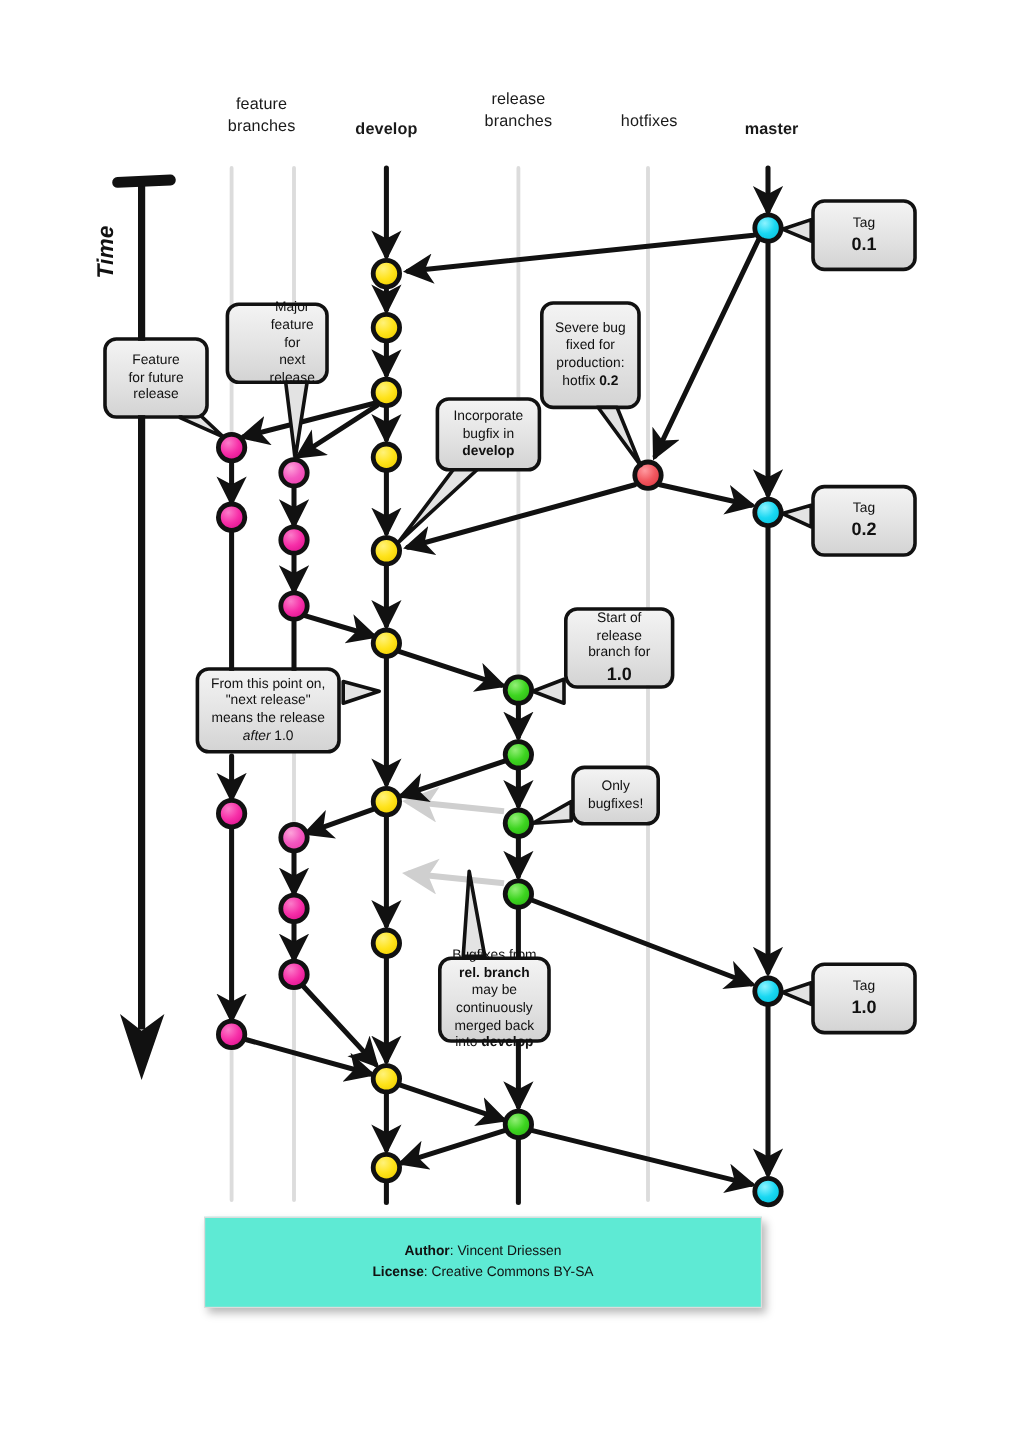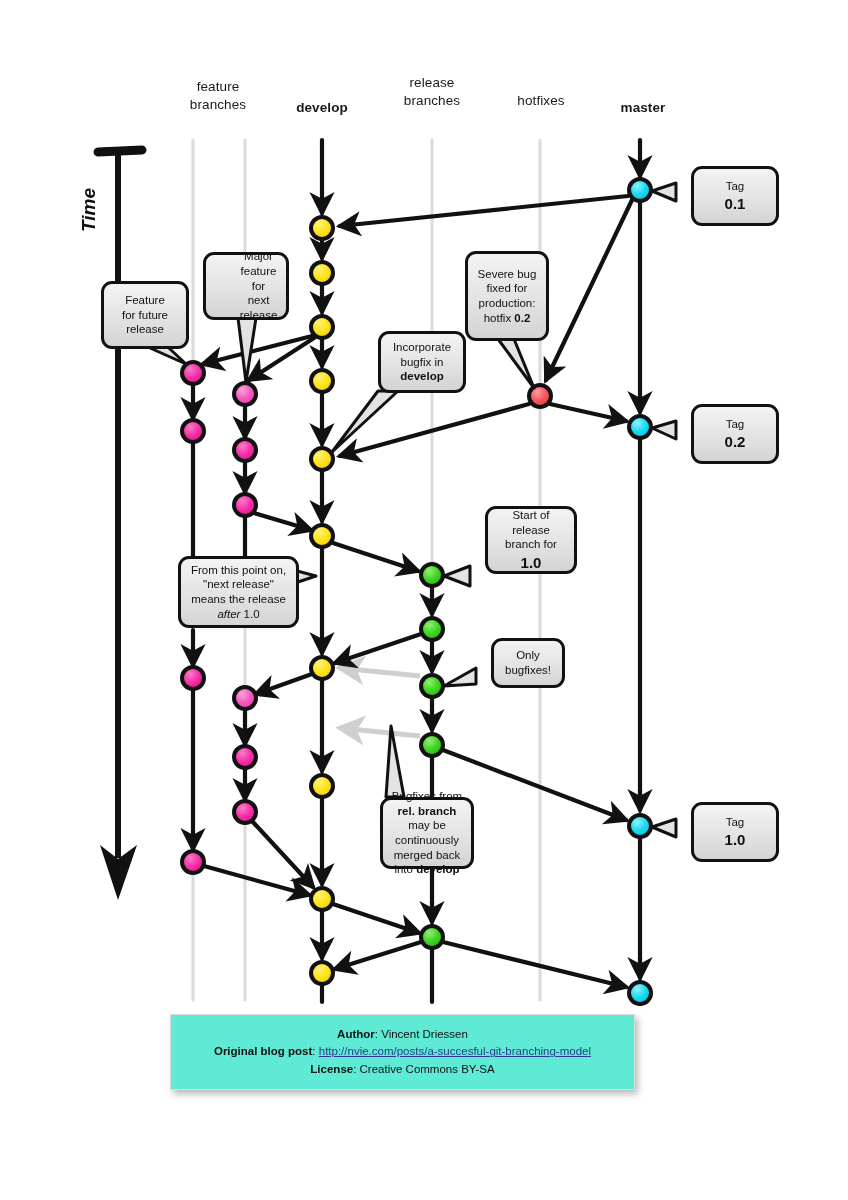--- a/index.html
+++ b/index.html
@@ -11,21 +11,21 @@
   .col-head{position:absolute;text-align:center;font-size:13.5px;color:#1a1a1a;line-height:1.35;letter-spacing:.1px;}
   .col-head.bold{font-weight:bold;}
 
   .timelabel{position:absolute;font-style:italic;font-weight:bold;font-size:19px;color:#111;
              transform:rotate(-90deg);transform-origin:left top;white-space:nowrap;}
 
   
   .bubble{position:absolute;box-sizing:border-box;border:3px solid #111;border-radius:11px;
           background:linear-gradient(180deg,#f3f3f3 0%,#e3e3e3 55%,#d4d4d4 100%);
           color:#111;font-size:11.5px;line-height:1.28;text-align:center;
-          display:flex;align-items:center;justify-content:center;padding:5px 6px;z-index:6;margin-left:15px;}
+          display:flex;align-items:center;justify-content:center;padding:5px 6px;z-index:6;}
   .bubble b{font-weight:bold;}
   .bubble i{font-style:italic;}
   .bubble .big{font-size:15px;font-weight:bold;display:block;margin-top:1px;}
 
   
   #credits{position:absolute;left:170px;top:1014px;width:463px;height:74px;background:#5eead4;
            border:1px solid #dcdcdc;box-shadow:3px 4px 7px rgba(0,0,0,.28);z-index:9;
            display:flex;flex-direction:column;align-items:center;justify-content:center;
            font-size:11.5px;color:#111;line-height:1.5;}
   #credits .row{white-space:nowrap;}
@@ -267,20 +267,17 @@
       <div class="bubble" style="left: 365px; top: 797px; width: 94px; height: 72px;">
         <div>Bugfixes from<br><b>rel. branch</b><br>may be<br>continuously<br>merged back<br>into <b>develop</b></div>
       </div>
     </div>
 
   <div id="credits">
     <div class="row">
       <b>Author</b><span>: </span><span>Vincent Driessen</span>
     </div>
     <div class="row">
-      <b>Original blog post</b><span>: </span><a href="#">http://nvie.com/posts/a-succesful-git-branching-model</a>
-    </div>
-    <div class="row">
       <b>License</b><span>: </span><span>Creative Commons BY-SA</span>
     </div>
   </div>
 
 </div>
 
 </body></html>

